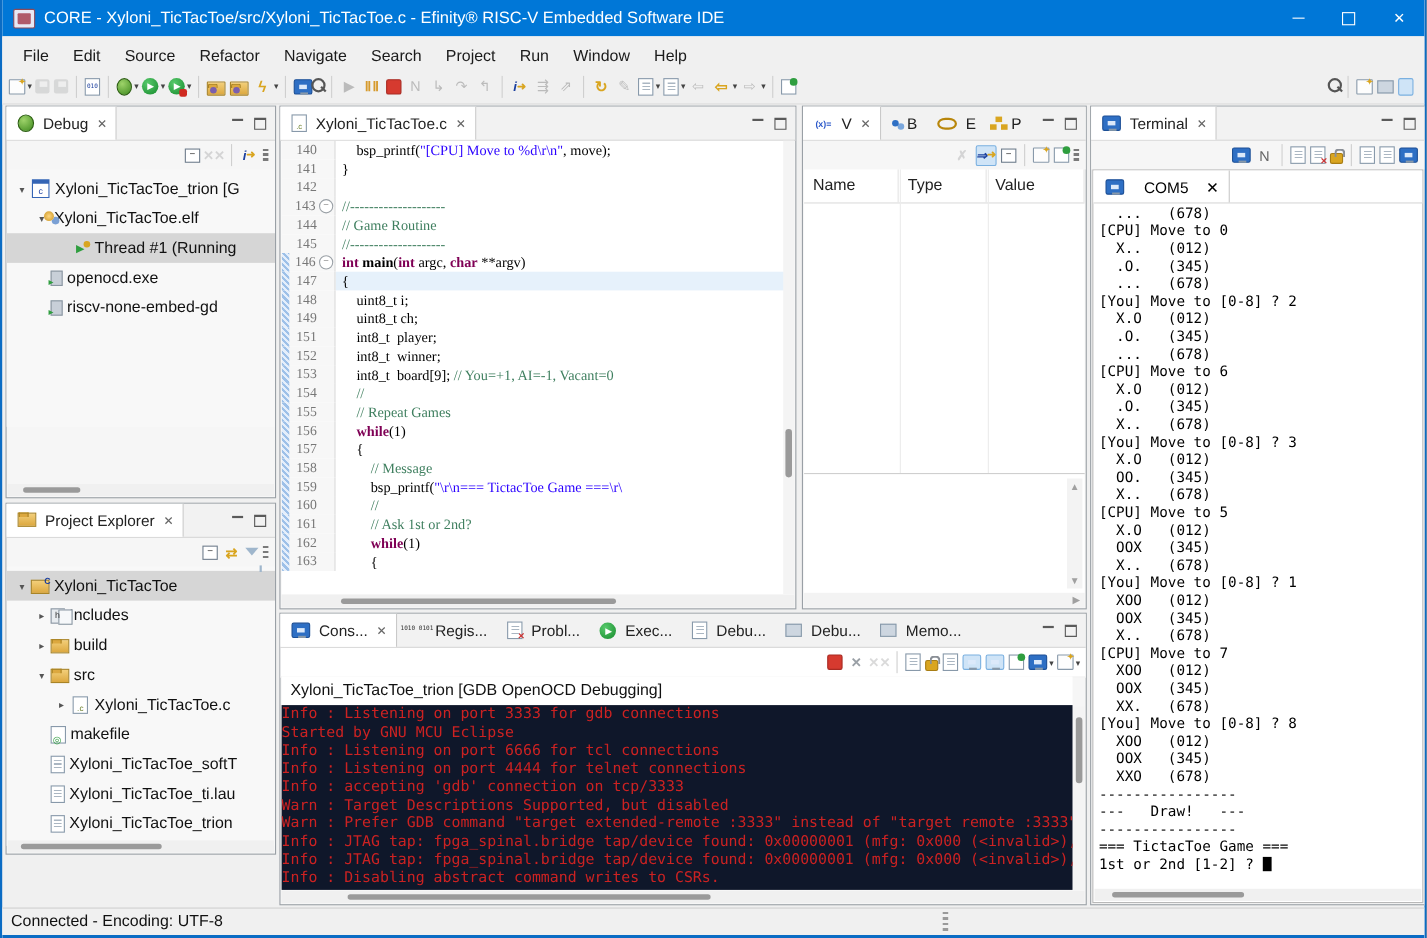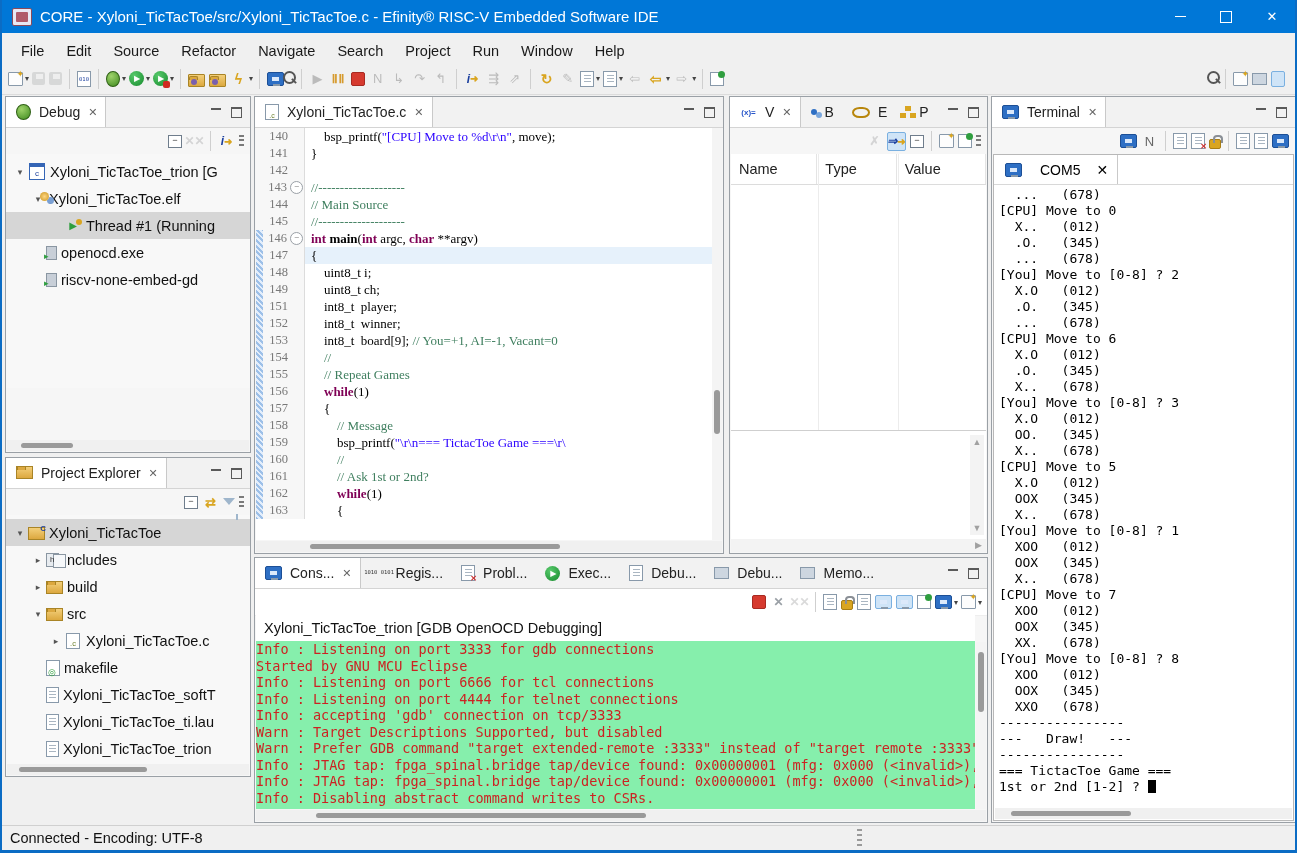--- a/index.html
+++ b/index.html
@@ -154,21 +154,21 @@
   .vcol{padding-left:8px;box-sizing:border-box;height:100%;display:flex;align-items:center;border-right:1px solid #e4e4e4;}
   .vline{position:absolute;top:0;bottom:0;width:1px;background:#ececec;}
   #var-detail{position:absolute;left:1px;right:1px;top:333px;bottom:14px;background:#fff;border-top:1px solid #cfcfcf;}
   .sbar-v{position:absolute;right:2px;top:4px;bottom:4px;width:14px;background:#f3f3f3;}
   .sbar-v .a{position:absolute;left:0;right:0;text-align:center;color:#a0a0a0;font-size:9px;}
   #var-hbar{position:absolute;left:1px;right:1px;bottom:1px;height:13px;background:#f3f3f3;text-align:right;
             color:#a0a0a0;font-size:9px;line-height:13px;padding-right:4px;box-sizing:border-box;}
   
   #console-title{position:absolute;left:1px;right:12px;top:57px;height:26px;background:#fff;font-size:14.5px;
                  display:flex;align-items:center;padding-left:8px;color:#111;border-bottom:1px solid #eee;}
-  #console-body{position:absolute;left:1px;right:12px;top:83px;bottom:13px;background:#86efac;overflow:hidden;
+  #console-body{position:absolute;left:1px;right:12px;top:83px;bottom:13px;background:#0f172a;overflow:hidden;
                 font-family:"DejaVu Sans Mono",monospace;font-size:13.5px;line-height:16.5px;white-space:pre;}
   .con-line{color:#cc2222;}
   
   #term-inner{position:absolute;left:1px;right:1px;top:57px;bottom:1px;background:#fff;border:1px solid #b8b8b8;}
   #term-tabrow{height:29px;display:flex;border-bottom:1px solid #d8d8d8;background:#fff;}
   .comtab{display:flex;align-items:center;gap:16px;padding:0 9px;font-size:14px;border-right:1px solid #c9c9c9;}
   #term-body{position:absolute;left:0;right:0;top:29px;bottom:12px;overflow:hidden;padding:3px 0 0 5px;
              font-family:"DejaVu Sans Mono",monospace;font-size:13px;line-height:16px;white-space:pre;color:#000;}
   .cursor{display:inline-block;width:8px;height:13px;background:#000;vertical-align:-2px;}
   
@@ -490,21 +490,21 @@
       <div class="pbtns">
         <span class="pmin"></span>
         <span class="pmax"></span>
       </div>
     </div>
     <div id="editor-body">
         <div class="cline"><span class="gut"><span class="lnum">140</span><span class="foldsp"></span></span><span class="ctext"><span>    bsp_printf(</span><span class="seg-s">"[CPU] Move to %d\r\n"</span><span>, move);</span></span></div>
         <div class="cline"><span class="gut"><span class="lnum">141</span><span class="foldsp"></span></span><span class="ctext"><span>}</span></span></div>
         <div class="cline"><span class="gut"><span class="lnum">142</span><span class="foldsp"></span></span><span class="ctext"></span></div>
         <div class="cline"><span class="gut"><span class="lnum">143</span><span class="fold">−</span></span><span class="ctext"><span class="seg-c">//--------------------</span></span></div>
-        <div class="cline"><span class="gut"><span class="lnum">144</span><span class="foldsp"></span></span><span class="ctext"><span class="seg-c">// Main Source</span></span></div>
+        <div class="cline"><span class="gut"><span class="lnum">144</span><span class="foldsp"></span></span><span class="ctext"><span class="seg-c">// Game Routine</span></span></div>
         <div class="cline"><span class="gut"><span class="lnum">145</span><span class="foldsp"></span></span><span class="ctext"><span class="seg-c">//--------------------</span></span></div>
         <div class="cline"><span class="gut"><span class="hatch"></span><span class="lnum">146</span><span class="fold">−</span></span><span class="ctext"><span class="seg-k">int</span><span> </span><span class="seg-b">main</span><span>(</span><span class="seg-k">int</span><span> argc, </span><span class="seg-k">char</span><span> **argv)</span></span></div>
         <div class="cline hl"><span class="gut"><span class="hatch"></span><span class="lnum">147</span><span class="foldsp"></span></span><span class="ctext"><span>{</span></span></div>
         <div class="cline"><span class="gut"><span class="hatch"></span><span class="lnum">148</span><span class="foldsp"></span></span><span class="ctext"><span>    uint8_t i;</span></span></div>
         <div class="cline"><span class="gut"><span class="hatch"></span><span class="lnum">149</span><span class="foldsp"></span></span><span class="ctext"><span>    uint8_t ch;</span></span></div>
         <div class="cline"><span class="gut"><span class="hatch"></span><span class="lnum">151</span><span class="foldsp"></span></span><span class="ctext"><span>    int8_t  player;</span></span></div>
         <div class="cline"><span class="gut"><span class="hatch"></span><span class="lnum">152</span><span class="foldsp"></span></span><span class="ctext"><span>    int8_t  winner;</span></span></div>
         <div class="cline"><span class="gut"><span class="hatch"></span><span class="lnum">153</span><span class="foldsp"></span></span><span class="ctext"><span>    int8_t  board[9]; </span><span class="seg-c">// You=+1, AI=-1, Vacant=0</span></span></div>
         <div class="cline"><span class="gut"><span class="hatch"></span><span class="lnum">154</span><span class="foldsp"></span></span><span class="ctext"><span>    </span><span class="seg-c">//</span></span></div>
         <div class="cline"><span class="gut"><span class="hatch"></span><span class="lnum">155</span><span class="foldsp"></span></span><span class="ctext"><span>    </span><span class="seg-c">// Repeat Games</span></span></div>

